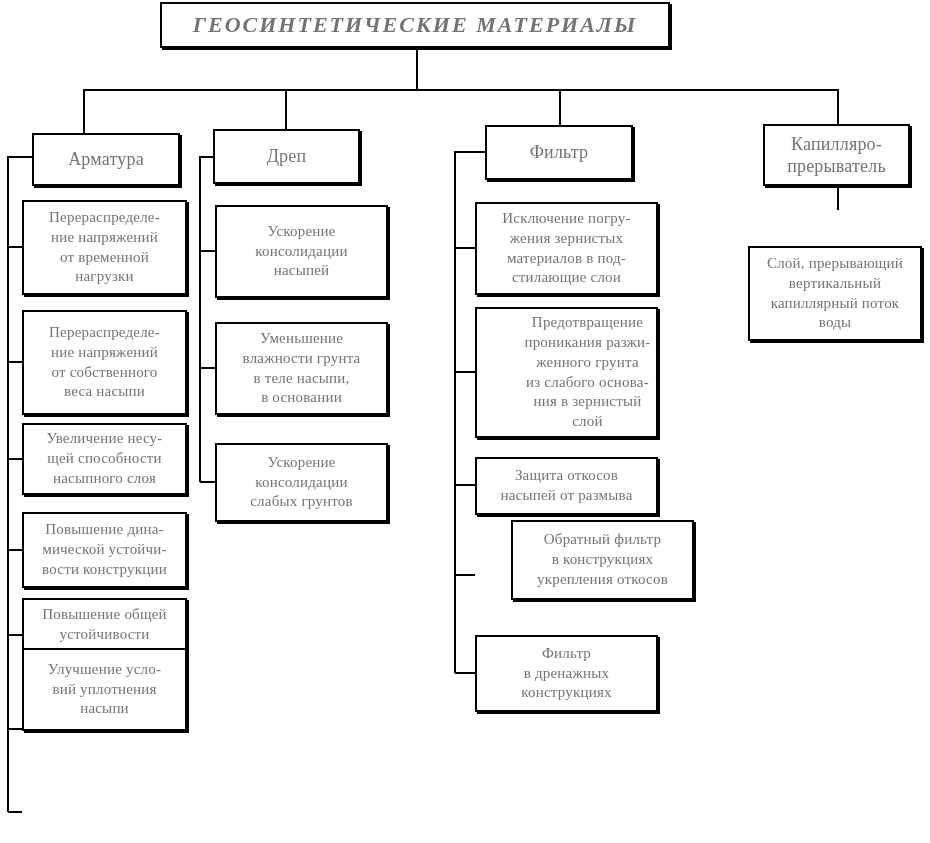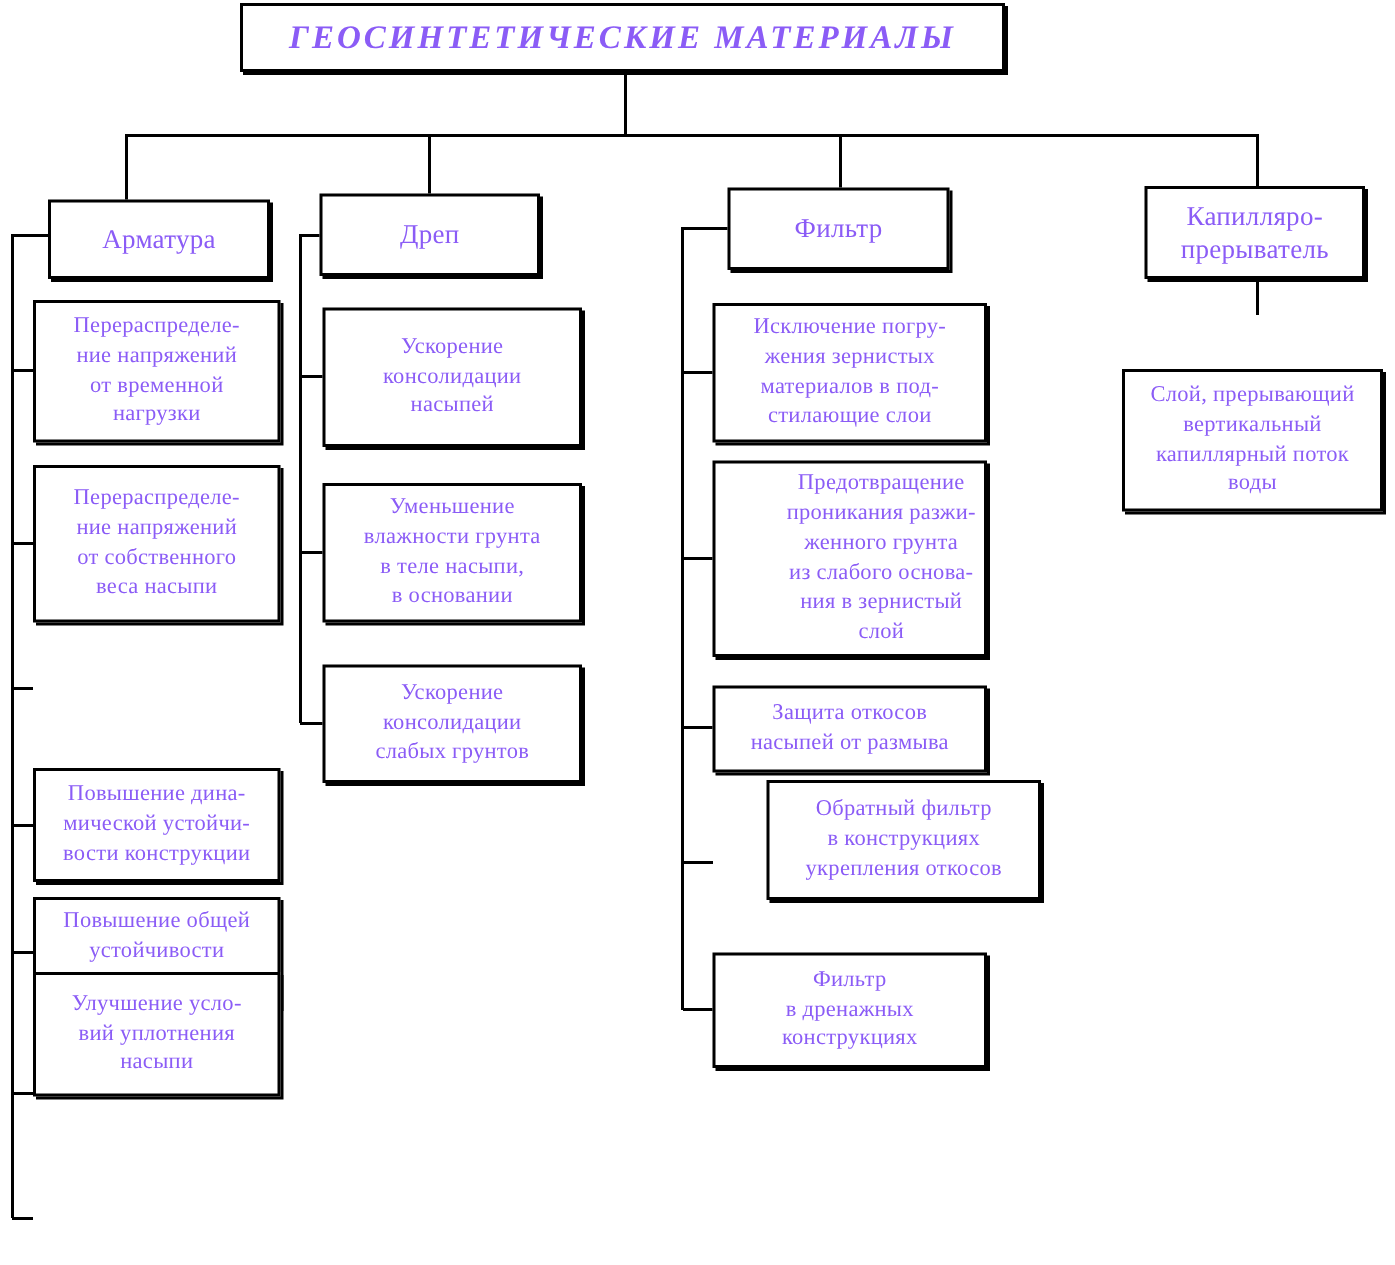--- a/index.html
+++ b/index.html
@@ -1,21 +1,21 @@
 <!DOCTYPE html>
 <html><head>
 <meta charset="utf-8">
 <style>
   html,body{margin:0;padding:0;background:#fff;}
   #canvas{
     position:relative;
     width:927px;height:843px;
     background:#ffffff;
     font-family:"Liberation Serif","DejaVu Serif",serif;
-    color:#8b5cf6;
+    color:#737373;
     overflow:hidden;
   }
   svg.lines{position:absolute;left:0;top:0;width:930px;height:843px;}
   .node{
     position:absolute;
     box-sizing:border-box;
     display:flex;align-items:center;justify-content:center;
     text-align:center;
     border:2px solid #000;
     background:#fff;
@@ -85,20 +85,23 @@
 прерыватель</div>
 
   <div class="node" style="left:22px;top:200px;width:165px;height:95px;">Перераспределе-
 ние напряжений
 от временной
 нагрузки</div>
   <div class="node" style="left:22px;top:310px;width:165px;height:105px;">Перераспределе-
 ние напряжений
 от собственного
 веса насыпи</div>
+  <div class="node" style="left:22px;top:423px;width:165px;height:72px;">Увеличение несу-
+щей способности
+насыпного слоя</div>
   <div class="node" style="left:22px;top:512px;width:165px;height:76px;">Повышение дина-
 мической устойчи-
 вости конструкции</div>
   <div class="node" style="left:22px;top:598px;width:165px;height:74px;">Повышение общей
 устойчивости
 откосов</div>
   <div class="node" style="left:22px;top:648px;width:165px;height:83px;">Улучшение усло-
 вий уплотнения
 насыпи</div>
 

